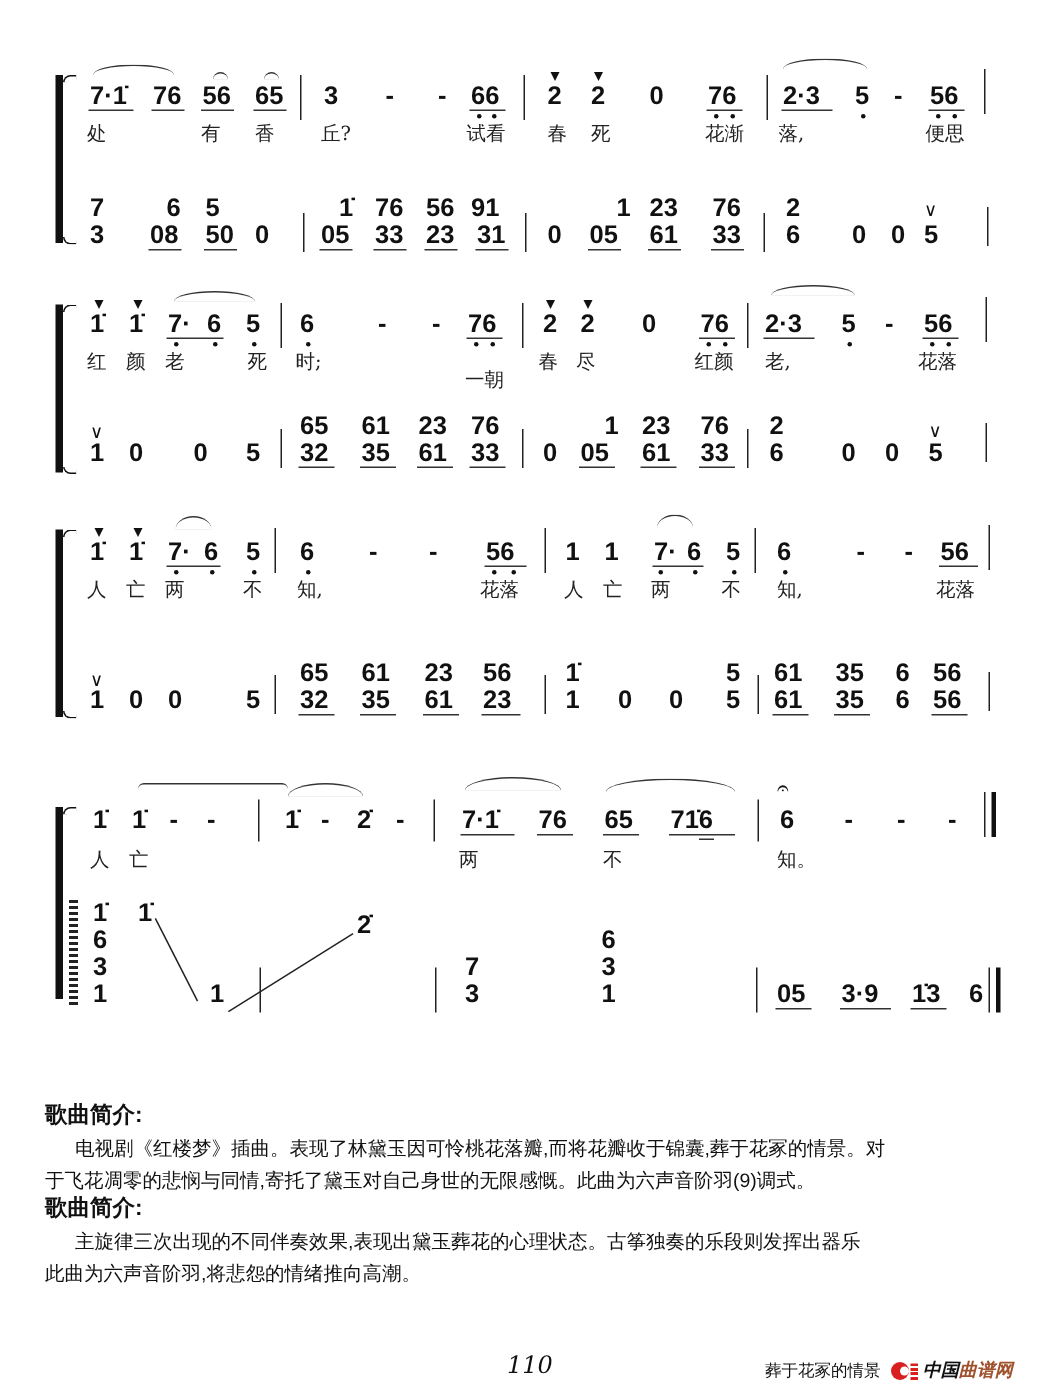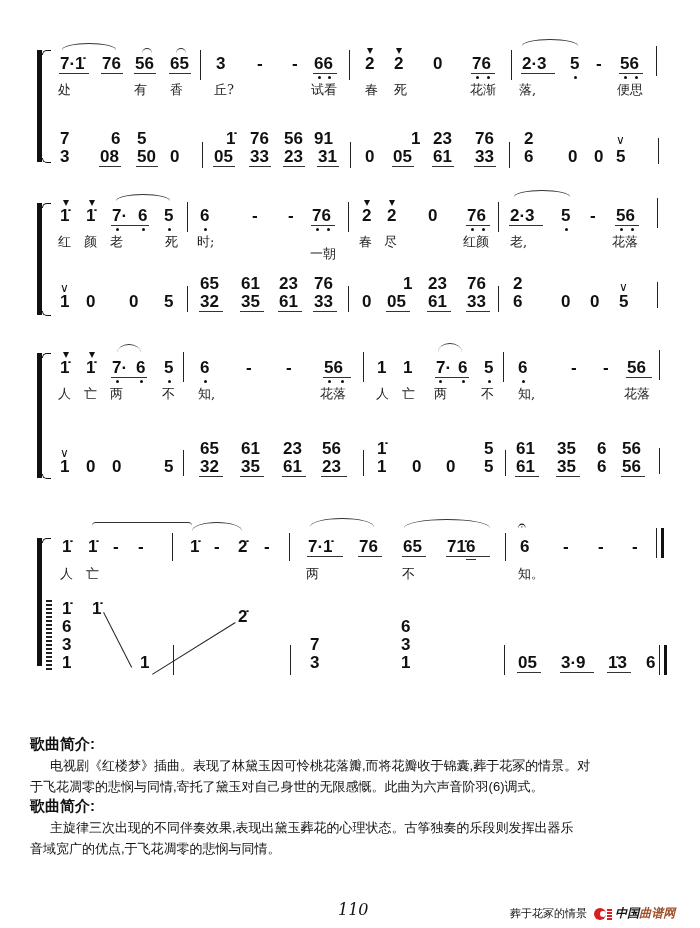--- a/index.html
+++ b/index.html
@@ -415,24 +415,24 @@
   <span class="note" style="left:608px;top:654px;">1̇3</span>
   <span class="note" style="left:646px;top:654px;">6</span>
   <div class="ul" style="left:517px;top:672px;width:24px;"></div>
   <div class="ul" style="left:560px;top:672px;width:34px;"></div>
   <div class="ul" style="left:607px;top:672px;width:24px;"></div>
   <div class="dbl" style="left:659px;top:645px;height:30px;"></div>
 </div>
 
 <div class="section-title" style="left:30px;top:735px;">歌曲简介:</div>
 <div class="para" style="left:50px;top:755px;">电视剧《红楼梦》插曲。表现了林黛玉因可怜桃花落瓣,而将花瓣收于锦囊,葬于花冢的情景。对</div>
-<div class="para" style="left:30px;top:776px;">于飞花凋零的悲悯与同情,寄托了黛玉对自己身世的无限感慨。此曲为六声音阶羽(6)调式。</div>
+<div class="para" style="left:30px;top:776px;">于飞花凋零的悲悯与同情,寄托了黛玉对自己身世的无限感慨。此曲为六声音阶羽(9)调式。</div>
 
 <div class="section-title" style="left:30px;top:797px;">歌曲简介:</div>
 <div class="para" style="left:50px;top:817px;">主旋律三次出现的不同伴奏效果,表现出黛玉葬花的心理状态。古筝独奏的乐段则发挥出器乐</div>
-<div class="para" style="left:30px;top:838px;">音域宽广的优点,于飞花凋零的悲悯与同情。</div>
+<div class="para" style="left:30px;top:838px;">此曲为六声音阶羽,将悲怨的情绪推向高潮。</div>
 
 <div class="page-num" style="left:338px;top:900px;">110</div>
 <div class="footer-note" style="left:510px;top:906px;">
   <span>葬于花冢的情景</span>
   <span style="margin-left:4px;"><span class="logo-c"></span><span class="logo-bars"></span></span>
   <span class="logo-zg">中国</span><span class="logo-qp">曲谱网</span>
 </div>
 
 </body></html>

